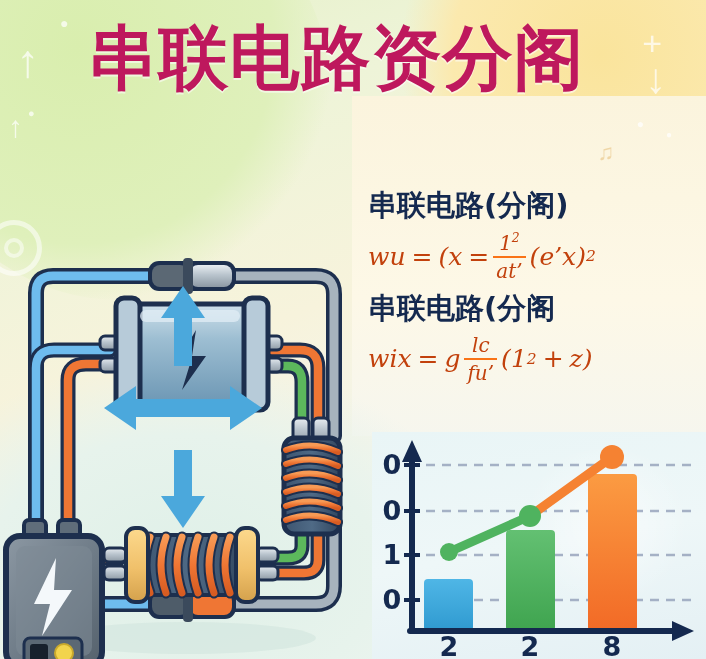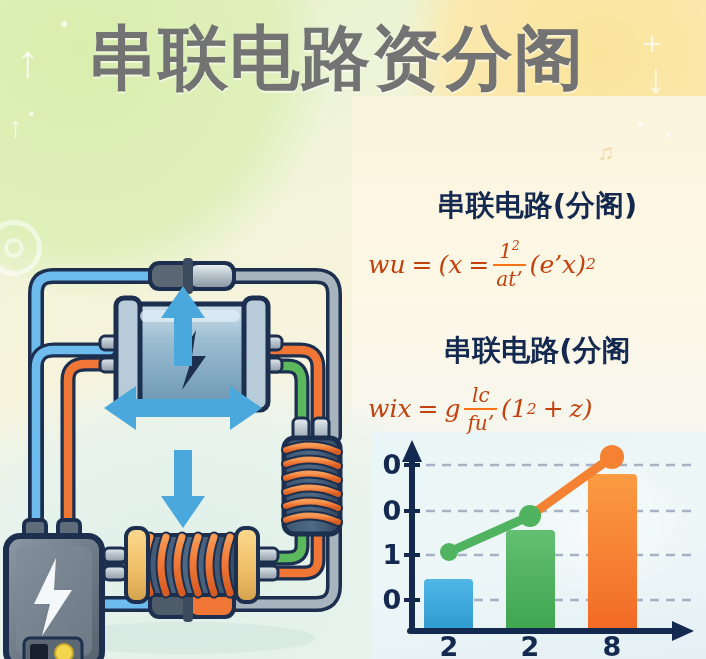--- a/index.html
+++ b/index.html
@@ -83,54 +83,54 @@
   
   .title {
     position: absolute;
     left: 0; top: 12px;
     width: 672px;
     text-align: center;
     font-family: Liberation Mono, monospace;
     font-size: 70px;
     font-weight: 900;
     letter-spacing: 1px;
-    color: #737373;
+    color: #be185d;
     text-shadow: 0 2px 0 rgba(255,255,255,.55);
     white-space: nowrap;
   }
 
   
   #circuit { position: absolute; left: 0; top: 118px; }
 
   
-  .panel { position: absolute; left: 368px; top: 186px; width: 338px; text-align: center; }
+  .panel { position: absolute; left: 368px; top: 186px; width: 338px; }
   .panel-head {
     font-family: "DejaVu Sans", "Liberation Sans", sans-serif;
     font-size: 29px;
     font-weight: 900;
     color: #14294f;
     letter-spacing: 0px;
     white-space: nowrap;
   }
-  .panel-head.h2 { margin-top: 32px; }
+  .panel-head.h2 { margin-top: 6px; }
   .formula {
     font-family: "DejaVu Serif", "Liberation Serif", serif;
     font-style: italic;
     font-size: 25px;
     color: #c2410c;
     margin-top: 4px;
     display: flex;
     align-items: center;
     white-space: nowrap;
   }
   .formula .frac {
     display: inline-flex;
     flex-direction: column;
     align-items: center;
-    margin: 8px 4px;
+    margin: 0 4px;
     font-size: 20px;
     vertical-align: middle;
   }
   .formula .frac .num { padding: 0 3px 1px; }
   .formula .frac .den { padding: 1px 3px 0; border-top: 2px solid #f97316; }
   .formula sup { font-size: 0.62em; vertical-align: super; }
   .sp { display: inline-block; width: 6px; }
 
   
   #chart { position: absolute; left: 372px; top: 432px; }

